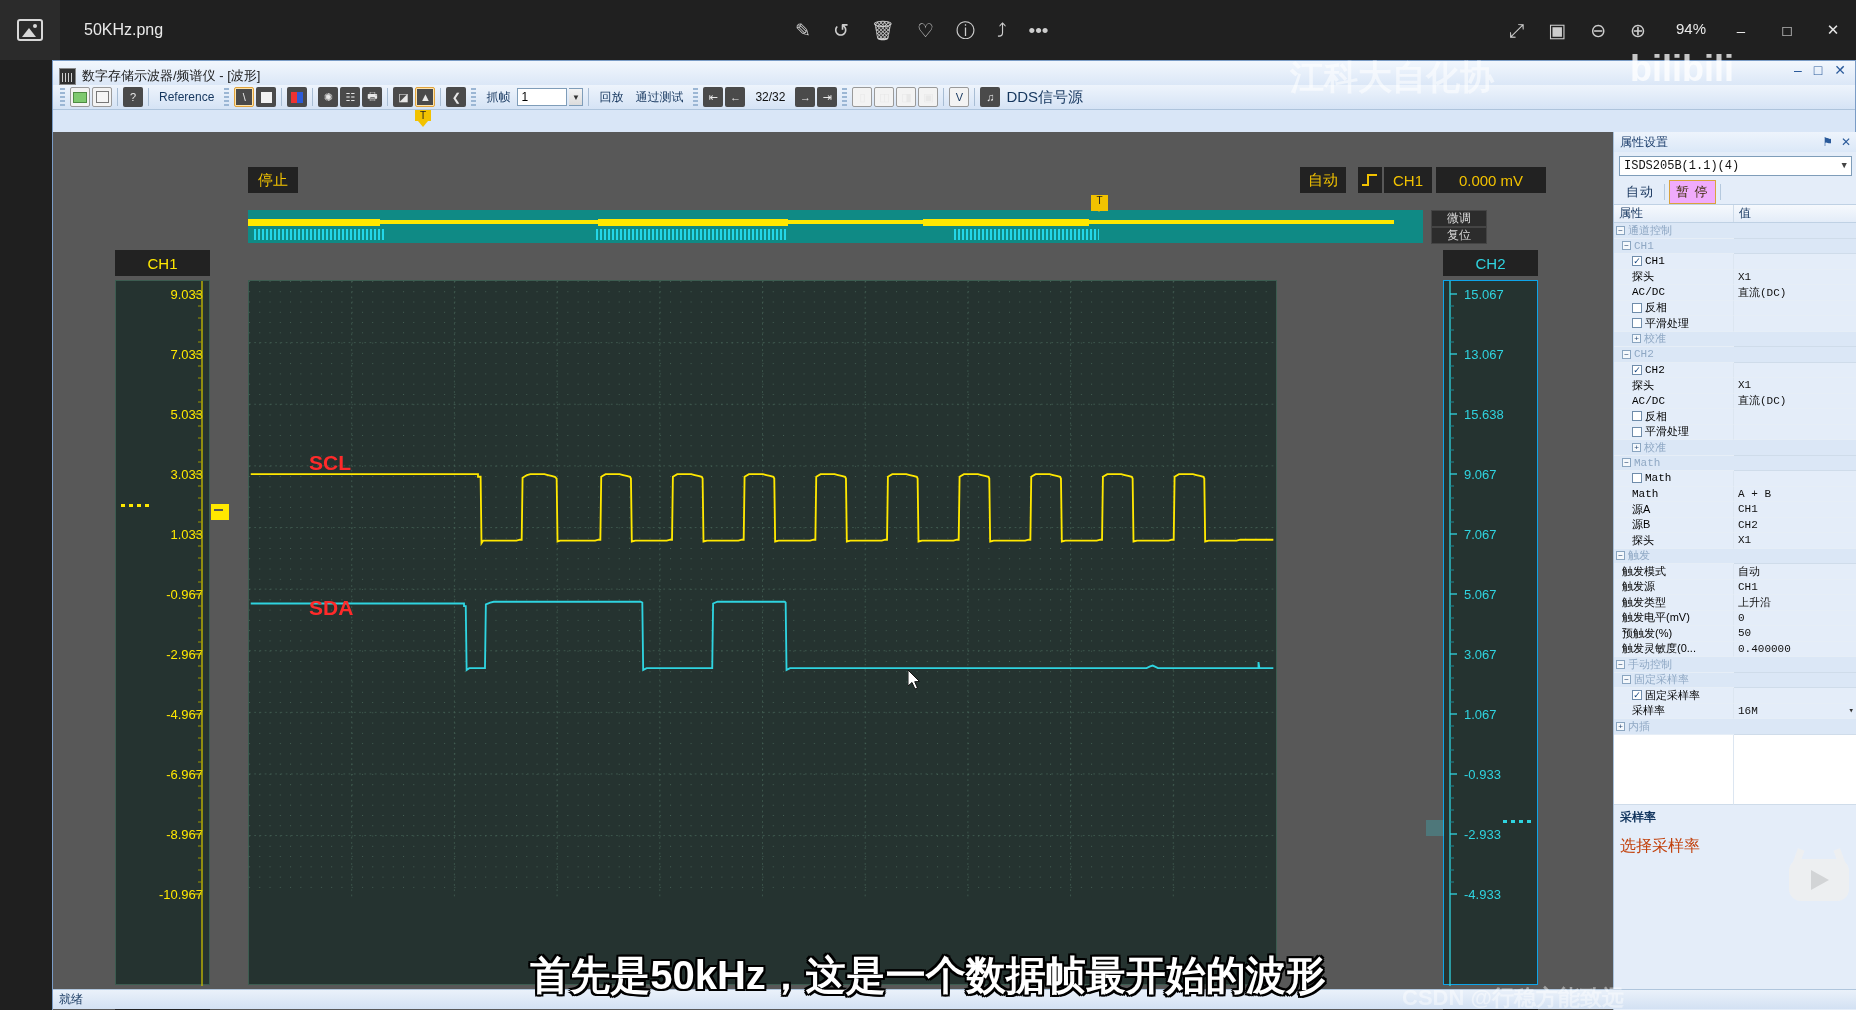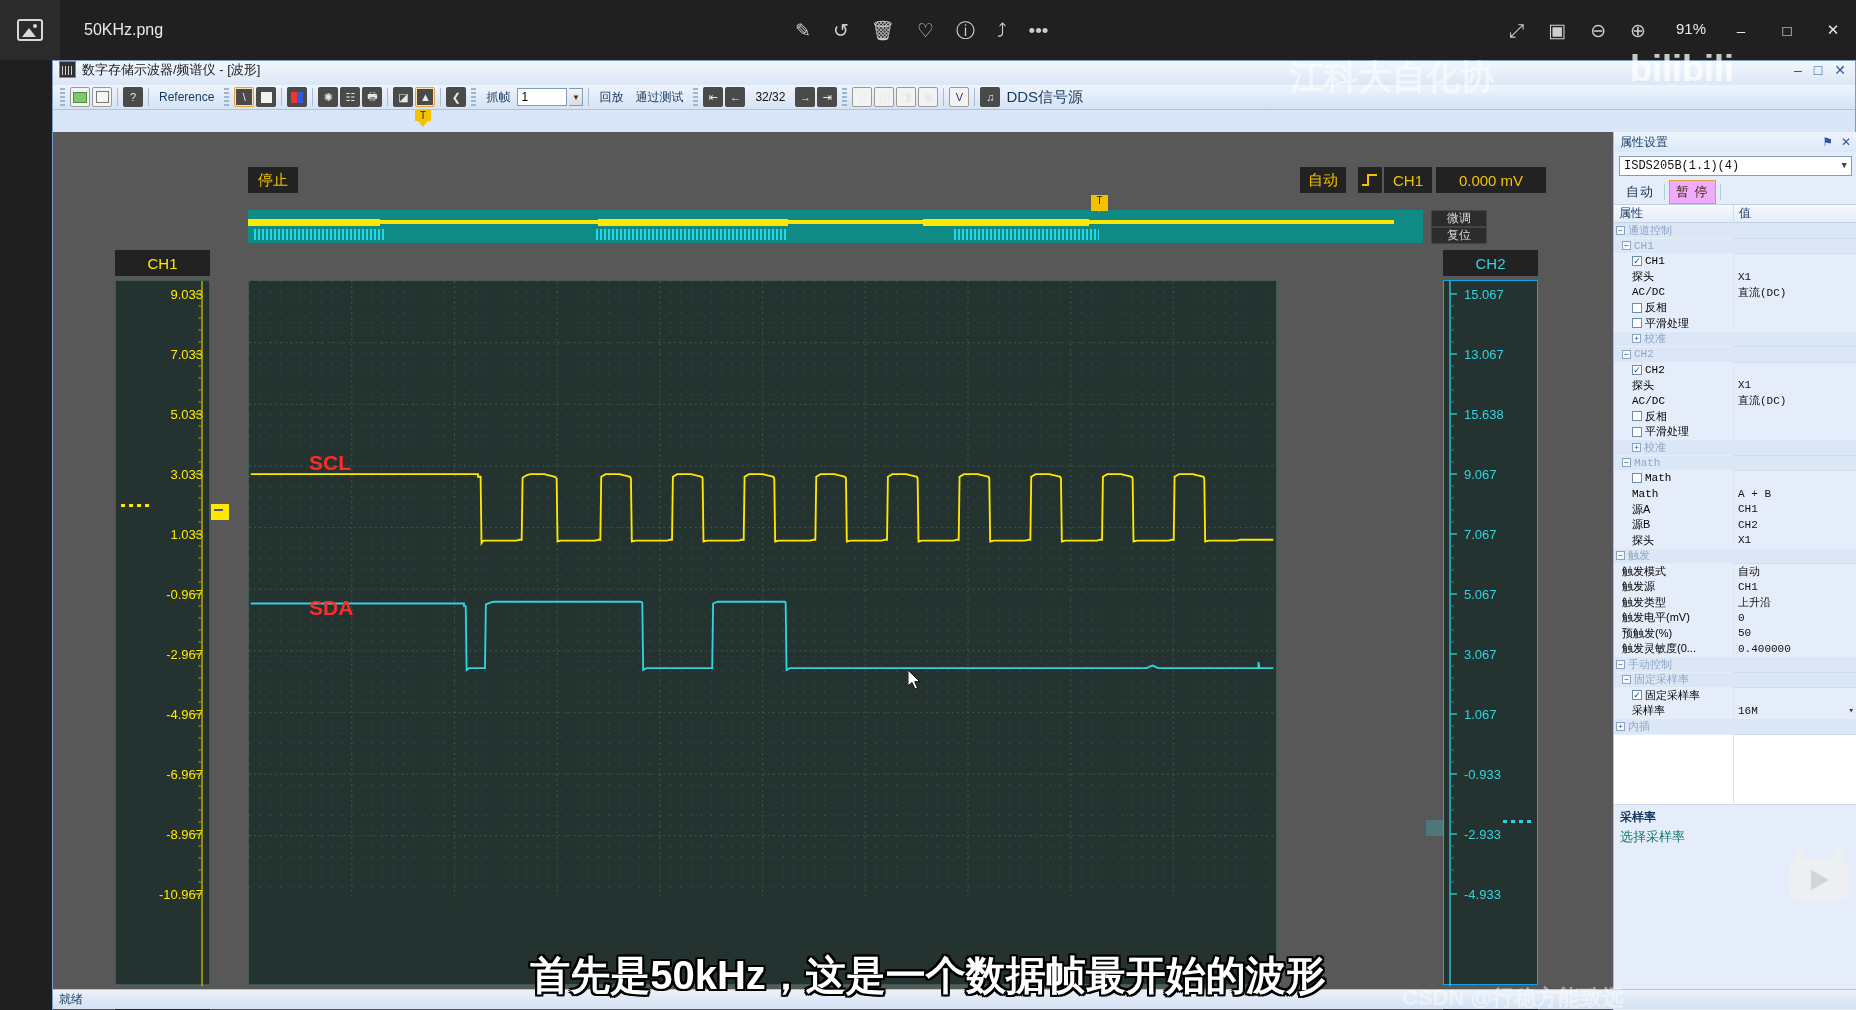--- a/index.html
+++ b/index.html
@@ -33,21 +33,21 @@
   #win-ctrl .cls { background:#202020; }
 
   
   #osc {
     position:absolute; left:52px; top:60px; width:1804px; height:950px;
     background:#d9e6f7;
     border:1px solid #7a9cc6;
   }
   #osc-title {
     height:24px; background:linear-gradient(#f2f7fd,#dbe7f7);
-    display:flex; align-items:flex-start; padding-left:6px; position:relative;
+    display:flex; align-items:flex-end; padding-left:6px; position:relative;
   }
   #osc-title .appicon {
     width:17px;height:17px;background:#303030;border:1px solid #888;margin-right:6px;
     position:relative; overflow:hidden;
   }
   #osc-title .appicon:after{content:"";position:absolute;left:2px;top:4px;width:12px;height:9px;
      background:repeating-linear-gradient(90deg,#cfcfcf 0 1px,transparent 1px 3px);}
   #osc-title-text { font-size:13px; color:#1a1a1a; }
   #osc-winbtns { position:absolute; right:4px; top:1px; display:flex; gap:2px; }
   #osc-winbtns span { color:#2a5a9a; font-size:14px; padding:0 5px; }
@@ -209,21 +209,21 @@
      font-size:9px;line-height:9px;text-align:center;color:#14457f; }
   .ind1 { padding-left:8px !important; }
   .ind2 { padding-left:18px !important; }
   .mono { font-family:"Liberation Mono",monospace; }
 
   #prop-blank { height:70px; display:flex; }
   #prop-blank .l { width:120px; background:#fff; border-right:1px solid #dce6f1; border-bottom:1px solid #cfdcea;}
   #prop-blank .r { flex:1; background:#fff; border-bottom:1px solid #cfdcea;}
   #prop-help { background:#e4edf9; padding:4px 6px; height:56px; }
   #prop-help .h1 { font-size:12px; color:#12355e; font-weight:bold; }
-  #prop-help .h2 { font-size:13px; color:#0f766e; margin-top:2px; }
+  #prop-help .h2 { font-size:16px; color:#c2410c; margin-top:10px; }
   #prop-tabs { position:absolute; bottom:2px; left:0; width:100%; display:flex; align-items:flex-end; padding-left:3px; }
   .ptab { font-size:11px; color:#16345c; padding:2px 4px; border:1px solid #a8c0da; border-bottom:none;
     background:linear-gradient(#eaf2fb,#d6e4f5); margin-right:1px; }
   .ptab.active { background:#f7fbff; font-weight:bold; }
 
   
   #playwm { position:absolute; right:8px; bottom:110px; width:60px; height:42px;
     background:#f0f0f0; border-radius:12px; opacity:.82; }
   #playwm:after { content:""; position:absolute; left:22px; top:11px; width:0;height:0;
     border-left:18px solid #cfcfcf; border-top:10px solid transparent; border-bottom:10px solid transparent; }
@@ -258,21 +258,21 @@
     <span class="vt">⤴</span>
     <span class="vt">•••</span>
   </div>
 
   <div id="viewer-right-tools">
     <span class="vt">⤢</span>
     <span class="vt">▣</span>
     <span class="vt">⊖</span>
     <span class="vt">⊕</span>
   </div>
-  <div id="viewer-zoom">91%</div>
+  <div id="viewer-zoom">94%</div>
 
   <div id="win-ctrl">
     <div>–</div>
     <div>□</div>
     <div class="cls">✕</div>
   </div>
 </div>
 
 <div id="osc">
 

